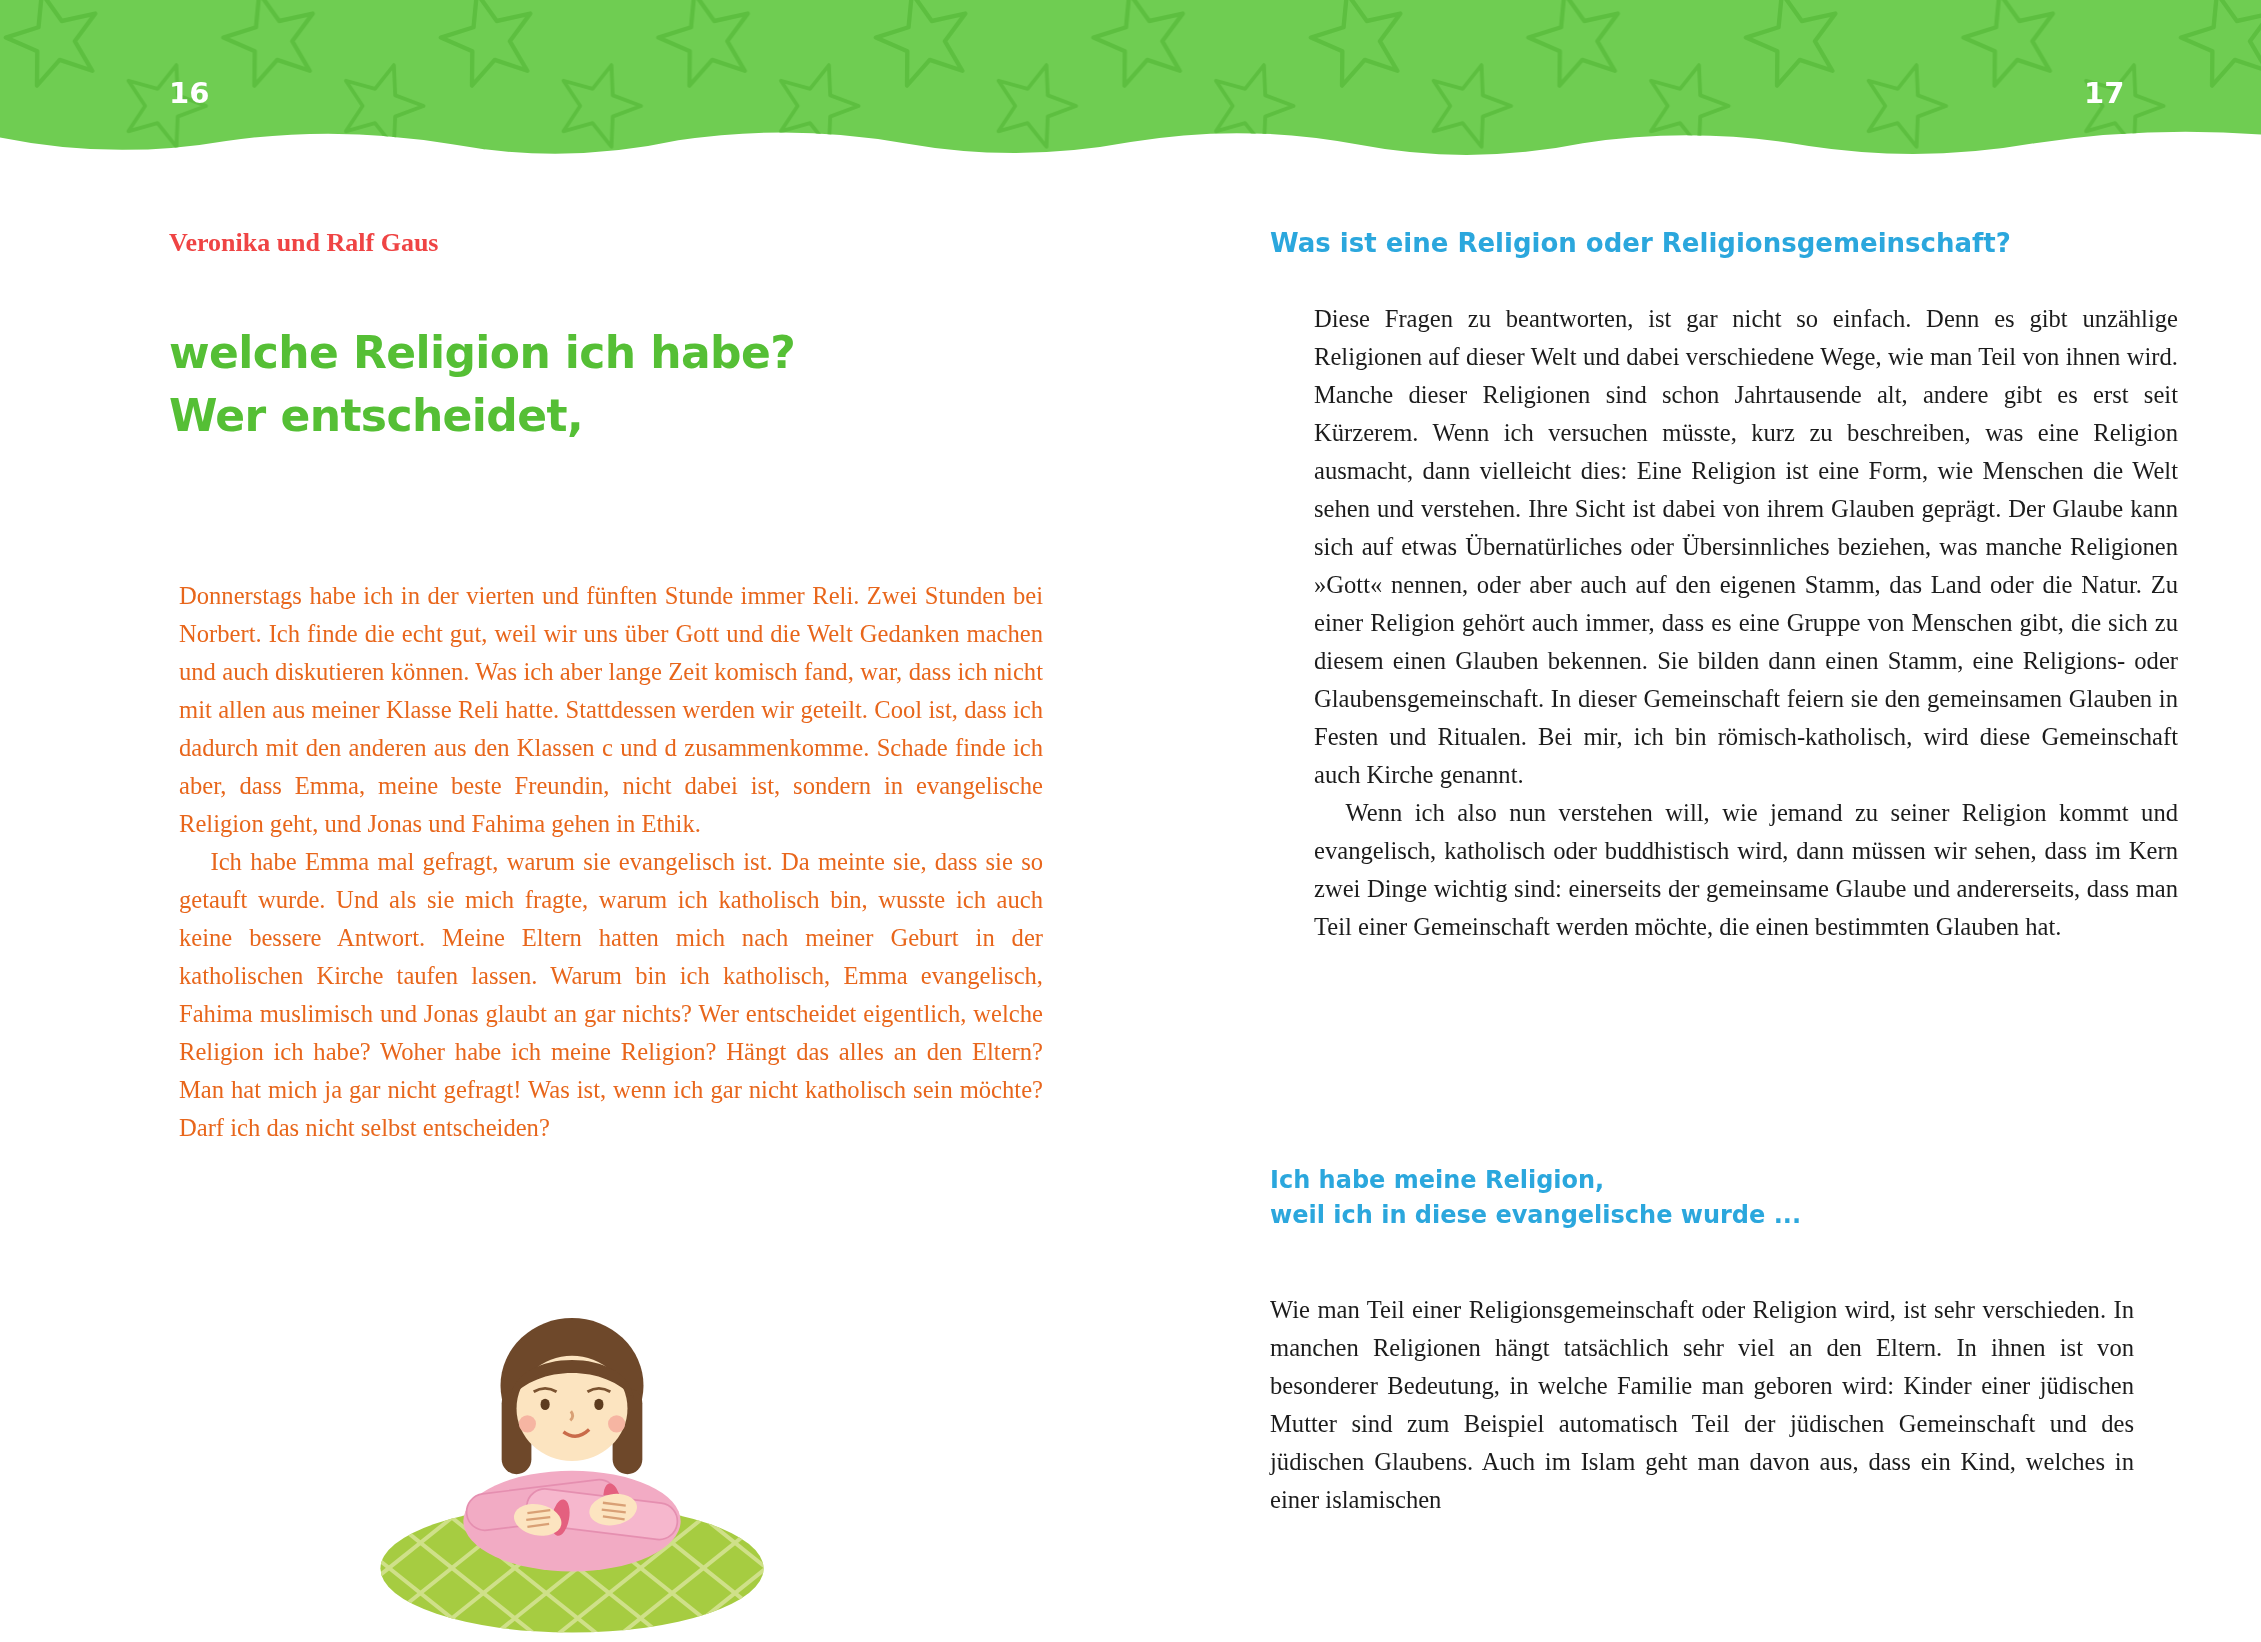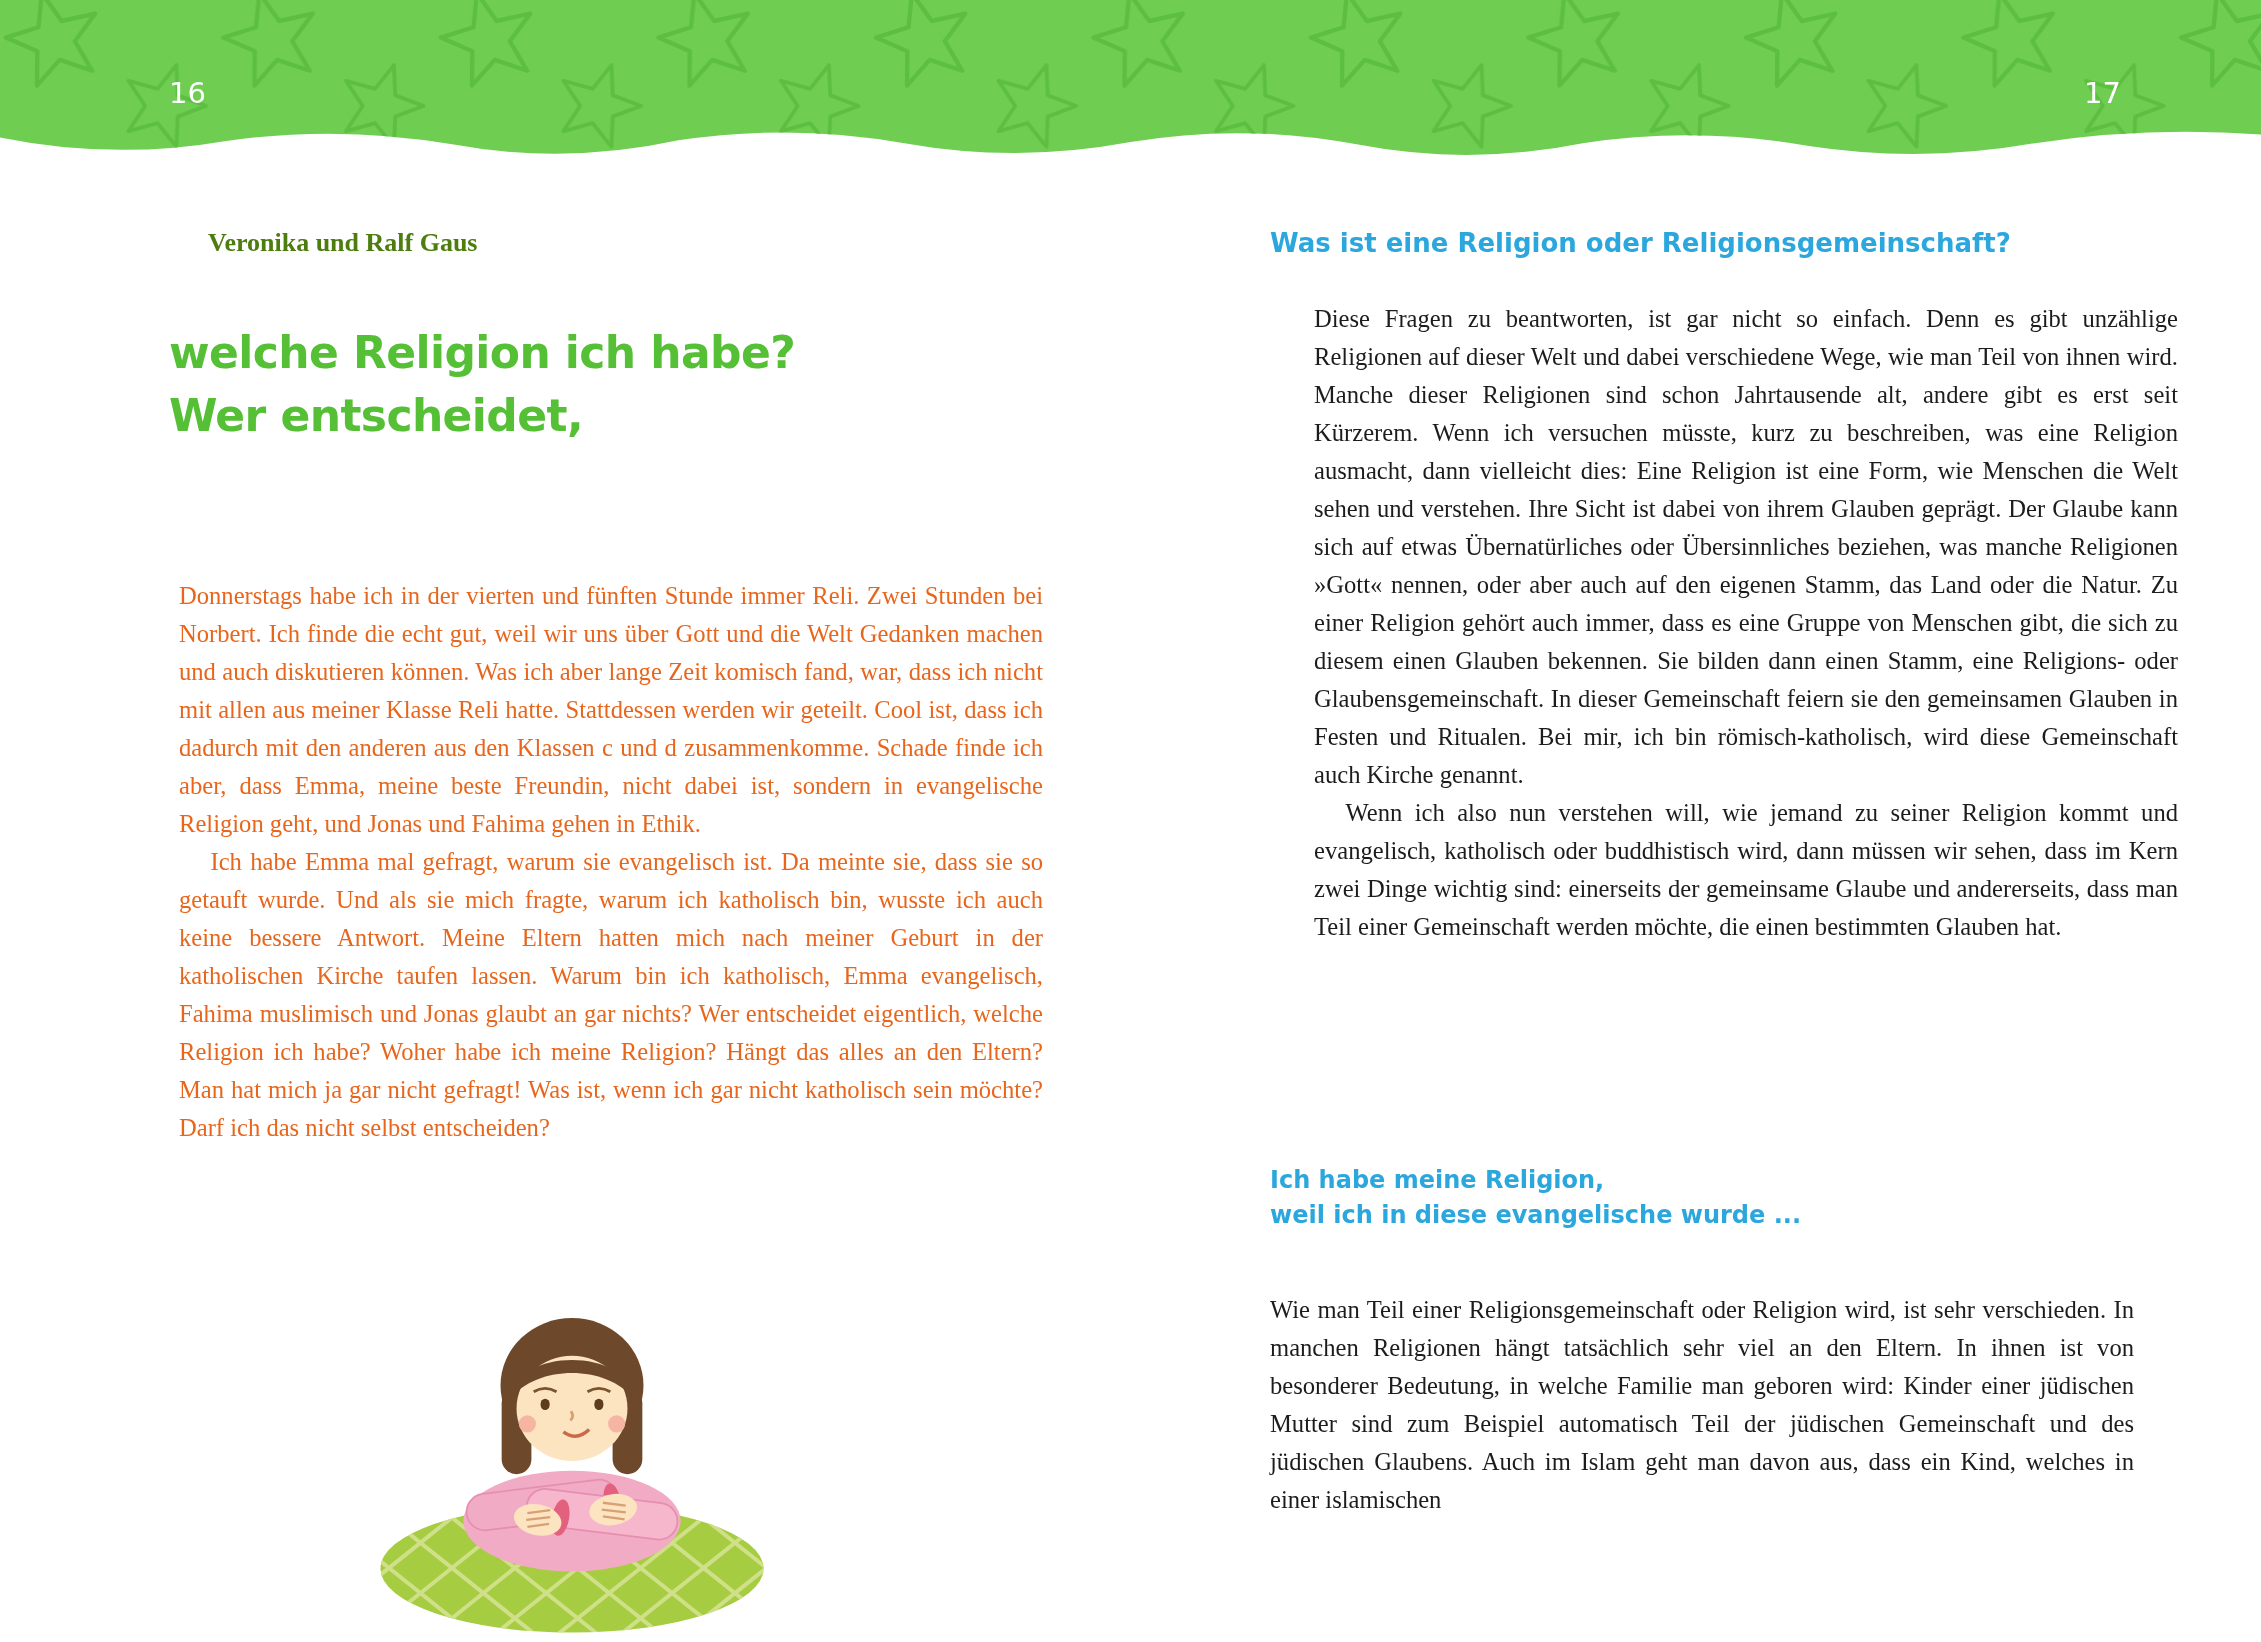--- a/index.html
+++ b/index.html
@@ -6,33 +6,33 @@
   html,body { background:#ffffff; }
   body {
     width:2261px; height:1643px;
     position:relative; overflow:hidden;
     font-family:"Liberation Serif", serif;
   }
   .band-svg { position:absolute; top:0; left:0; width:2261px; height:189px; display:block; }
   .pagenum {
     position:absolute; top:76px;
     font-family:"DejaVu Sans", sans-serif;
-    font-weight:normal; font-size:29px; color:#ffffff;
+    font-weight:bold; font-size:29px; color:#ffffff;
   }
   .pagenum.left  { left:169px; }
   .pagenum.right { left:2084px; }
 
   .col { position:absolute; width:864px; }
   .col-left  { left:179px; }
   .col-right { left:1270px; }
 
   .author {
     position:absolute; top:228px; left:169px; width:864px;
     font-family:"Liberation Serif", serif; font-weight:bold;
-    font-size:26px; color:#4d7c0f;margin-left:39px;
+    font-size:26px; color:#ef4444;
   }
   .chapter-title {
     position:absolute; top:321px; left:169px; width:893px;
     font-family:"DejaVu Sans", sans-serif; font-weight:bold;
     font-size:44px; line-height:63px; letter-spacing:-0.6px;
     color:#55bf35;
   }
   .body-block p {
     font-size:24.6px; line-height:38px;
     text-align:justify;

